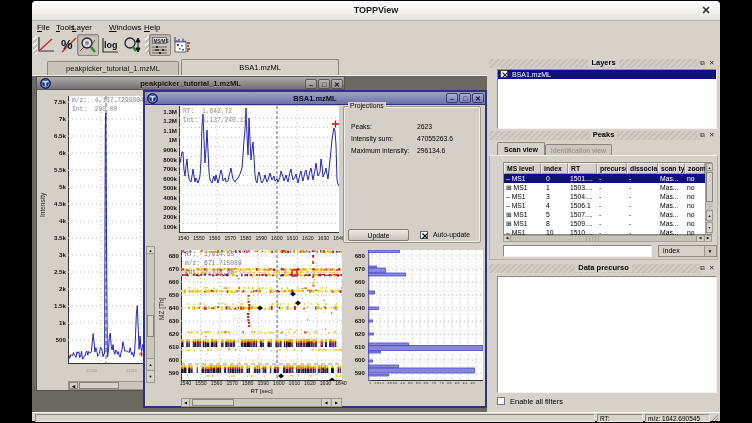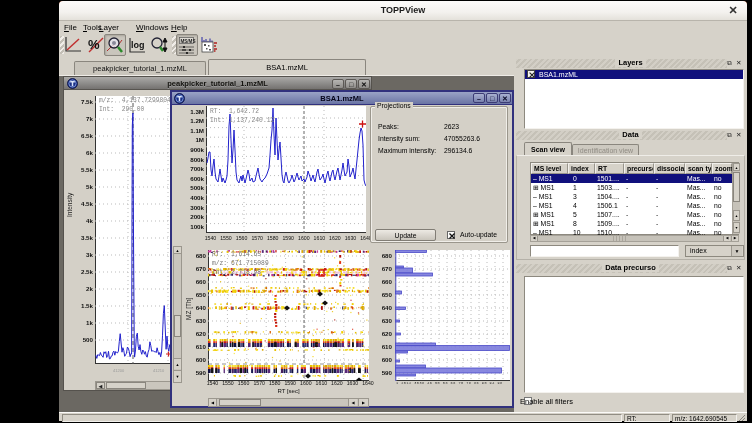--- a/index.html
+++ b/index.html
@@ -1,19 +1,19 @@
 <!DOCTYPE html>
 <html><head>
 <meta charset="utf-8">
 <style>
 html,body{margin:0;padding:0;background:#000;width:752px;height:423px;overflow:hidden;}
 *{box-sizing:border-box;}
 body{font-family:"Liberation Sans",sans-serif;}
 .abs{position:absolute;}
-#app{position:absolute;left:32px;top:1px;width:688px;height:333px;background:#c2410c;border-radius:4px 4px 0 0;margin-left:27px;}
+#app{position:absolute;left:32px;top:1px;width:688px;height:333px;background:#c2410c;border-radius:4px 4px 0 0;}
 
 #titlebar{position:absolute;left:0;top:0;width:688px;height:20px;background:linear-gradient(#fcfbfa,#f3f1ee 60%,#e4e1db);border-radius:4px 4px 0 0;border-bottom:1px solid #b8b4ab;}
 #titlebar .t{position:absolute;left:0;right:0;top:4px;text-align:center;font-size:9px;font-weight:bold;color:#1c1c1c;}
 #closex{position:absolute;right:8px;top:3px;width:12px;height:12px;font-size:11px;font-weight:bold;color:#333;text-align:center;line-height:12px;}
 
 #menubar{position:absolute;left:0;top:20px;width:688px;height:12px;background:#d6d2c9;font-size:8px;color:#000;}
 #menubar span{position:absolute;top:2px;}
 #menubar u{text-decoration:underline;}
 
 #toolbar{position:absolute;left:0;top:32px;width:688px;height:24px;background:#d6d2c9;}
@@ -1471,21 +1471,21 @@
       <div style="position:absolute;left:0;top:0;width:218px;height:9px;background:#10107c;color:#fff;font-size:7px;line-height:9px;">
         <span style="position:absolute;left:2px;top:0px;width:8px;height:8px;background:#f4f2ee;border:1px solid #444;"></span>
         <svg style="position:absolute;left:2px;top:0px;" width="10" height="10" viewBox="0 0 10 10">
             <path d="M2.6 2.6 L7.4 7.4 M7.4 2.6 L2.6 7.4" stroke="#222" stroke-width="1.1"></path>
           </svg>
         <span style="position:absolute;left:14px;">BSA1.mzML</span>
       </div>
     </div>
 
     <div class="docktitle" style="top:75px;">
-        <div class="dt"><span>Data</span></div>
+        <div class="dt"><span>Peaks</span></div>
         <div class="dbtns">
           <span style="position:absolute;left:0;top:0;">⧉</span>
           <span style="position:absolute;left:9px;top:0;">✕</span>
         </div>
       </div>
     <div class="abs" style="left:10px;top:86px;width:48px;height:13px;background:#d6d2c9;border:1px solid #8a867e;border-bottom:none;border-radius:2px 2px 0 0;font-size:7px;font-weight:bold;text-align:center;line-height:13px;">Scan view</div>
     <div class="abs" style="left:58px;top:88px;width:67px;height:11px;background:#cdc9c0;border:1px solid #8a867e;border-bottom:none;border-radius:2px 2px 0 0;font-size:7px;text-align:center;line-height:11px;color:#908c84;">Identification view</div>
     <div class="abs" style="left:2px;top:99px;width:229px;height:105px;background:#d6d2c9;border:1px solid #b5b1a8;border-top-color:#efede8;"></div>
 
     <div id="table" class="abs" style="left:16px;top:106px;width:209px;height:73px;background:#fff;border:1px solid #8d897f;font-size:6.8px;">
@@ -1582,21 +1582,21 @@
 
     <div class="docktitle" style="top:208px;">
         <div class="dt"><span>Data precurso</span></div>
         <div class="dbtns">
           <span style="position:absolute;left:0;top:0;">⧉</span>
           <span style="position:absolute;left:9px;top:0;">✕</span>
         </div>
       </div>
     <div class="sunkenwhite" style="left:10px;top:220px;width:220px;height:117px;"></div>
     <div class="abs" style="left:10px;top:341px;width:8px;height:8px;background:#fdfdfb;border:1px solid #777;"></div>
-    <div class="abs" style="left:6px;top:341px;font-size:7.5px;color:#000;">Enable all filters</div>
+    <div class="abs" style="left:23px;top:341px;font-size:7.5px;color:#000;">Enable all filters</div>
   </div>
   <div id="statusbar">
     <div class="sbox" style="left:3px;width:560px;"></div>
     <div class="sbox" style="left:565px;width:46px;">RT:</div>
     <div class="sbox" style="left:613px;width:65px;">m/z: 1642.690545</div>
     <svg style="position:absolute;left:679px;top:1px;" width="8" height="8" viewBox="0 0 8 8">
         <path d="M7 1 L1 7 M7 4 L4 7" stroke="#8a867c" stroke-width="1"></path>
       </svg>
   </div>
 </div>

